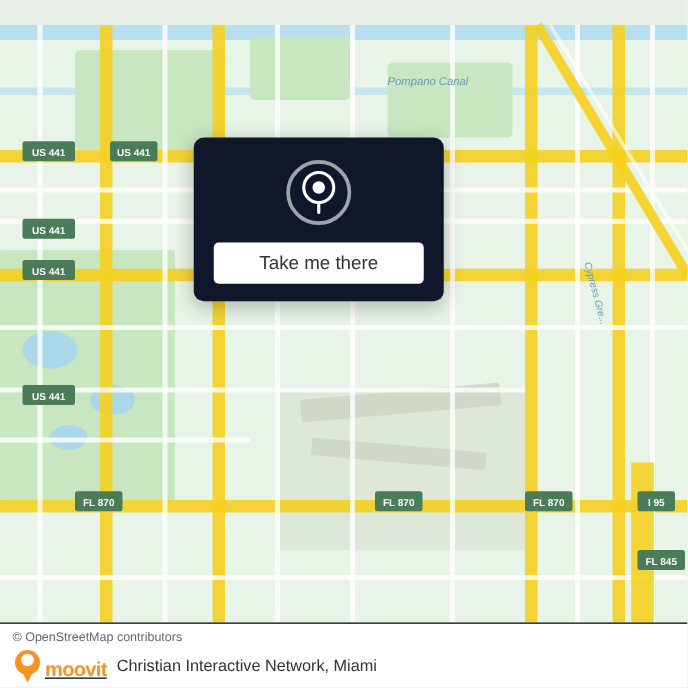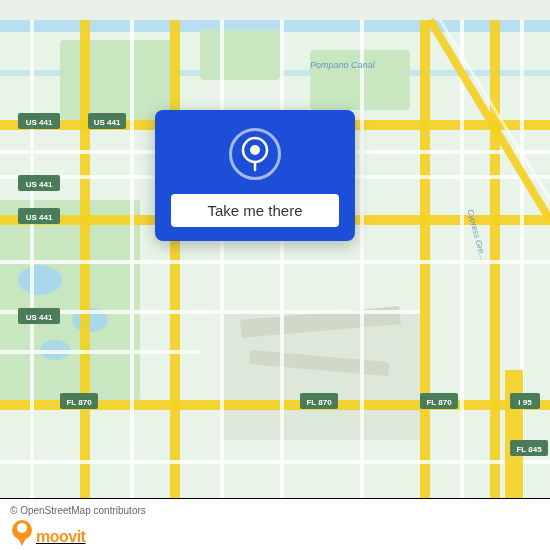--- a/index.html
+++ b/index.html
@@ -27,21 +27,21 @@
       position: absolute;
       top: 0; left: 0;
     }
 
     
     #location-card {
       position: absolute;
       top: 110px;
       left: 155px;
       width: 200px;
-      background-color: #1d4ed8;
+      background-color: #0f172a;
       border-radius: 8px;
       display: flex;
       flex-direction: column;
       align-items: center;
       padding: 18px 16px 14px 16px;
       box-shadow: 0 4px 16px rgba(0,0,0,0.25);
       z-index: 10;
     }
 
     #location-icon-wrap {
@@ -234,15 +234,16 @@
     <div id="app-title-row">
       <div id="moovit-logo">
 
         <svg id="moovit-pin" viewBox="0 0 24 28">
           <ellipse cx="12" cy="12" rx="10" ry="10" fill="#f7931e"></ellipse>
           <ellipse cx="12" cy="10" rx="5" ry="5" fill="white"></ellipse>
           <polygon points="7,18 12,28 17,18" fill="#f7931e"></polygon>
         </svg>
         <span id="moovit-text">moovit</span>
       </div>
+      <span id="app-name">Christian Interactive Network, Miami</span>
     </div>
   </div>
 </div>
 
 </body></html>

